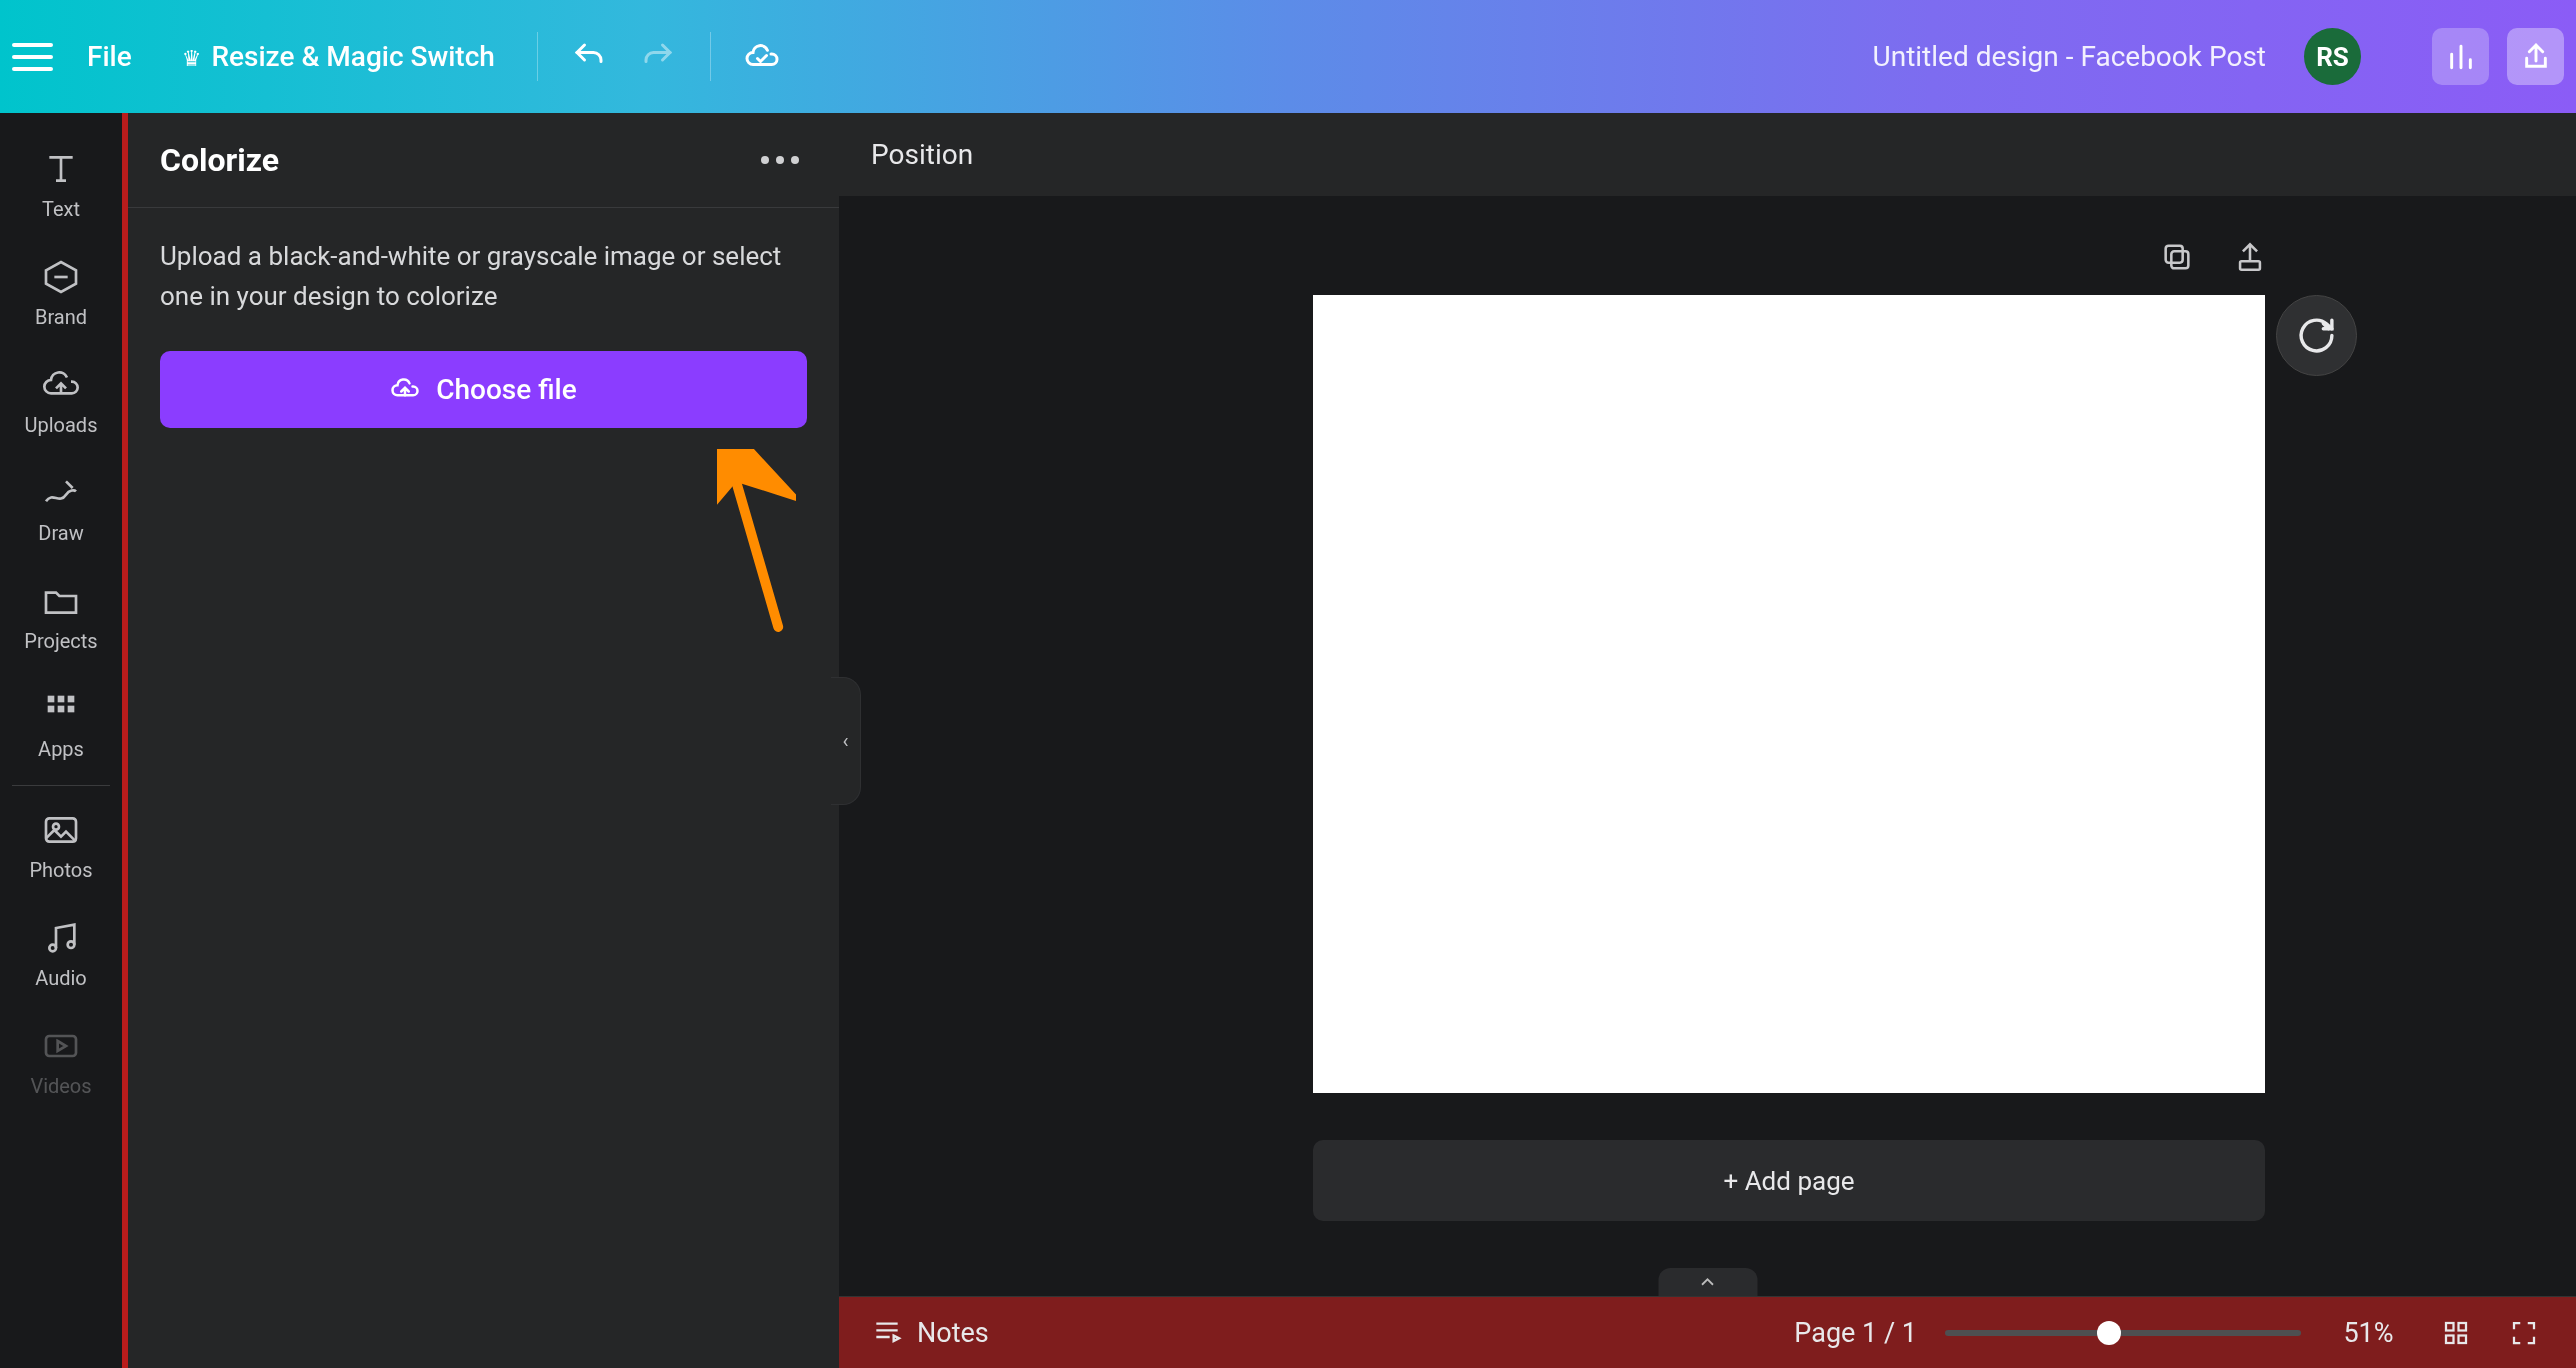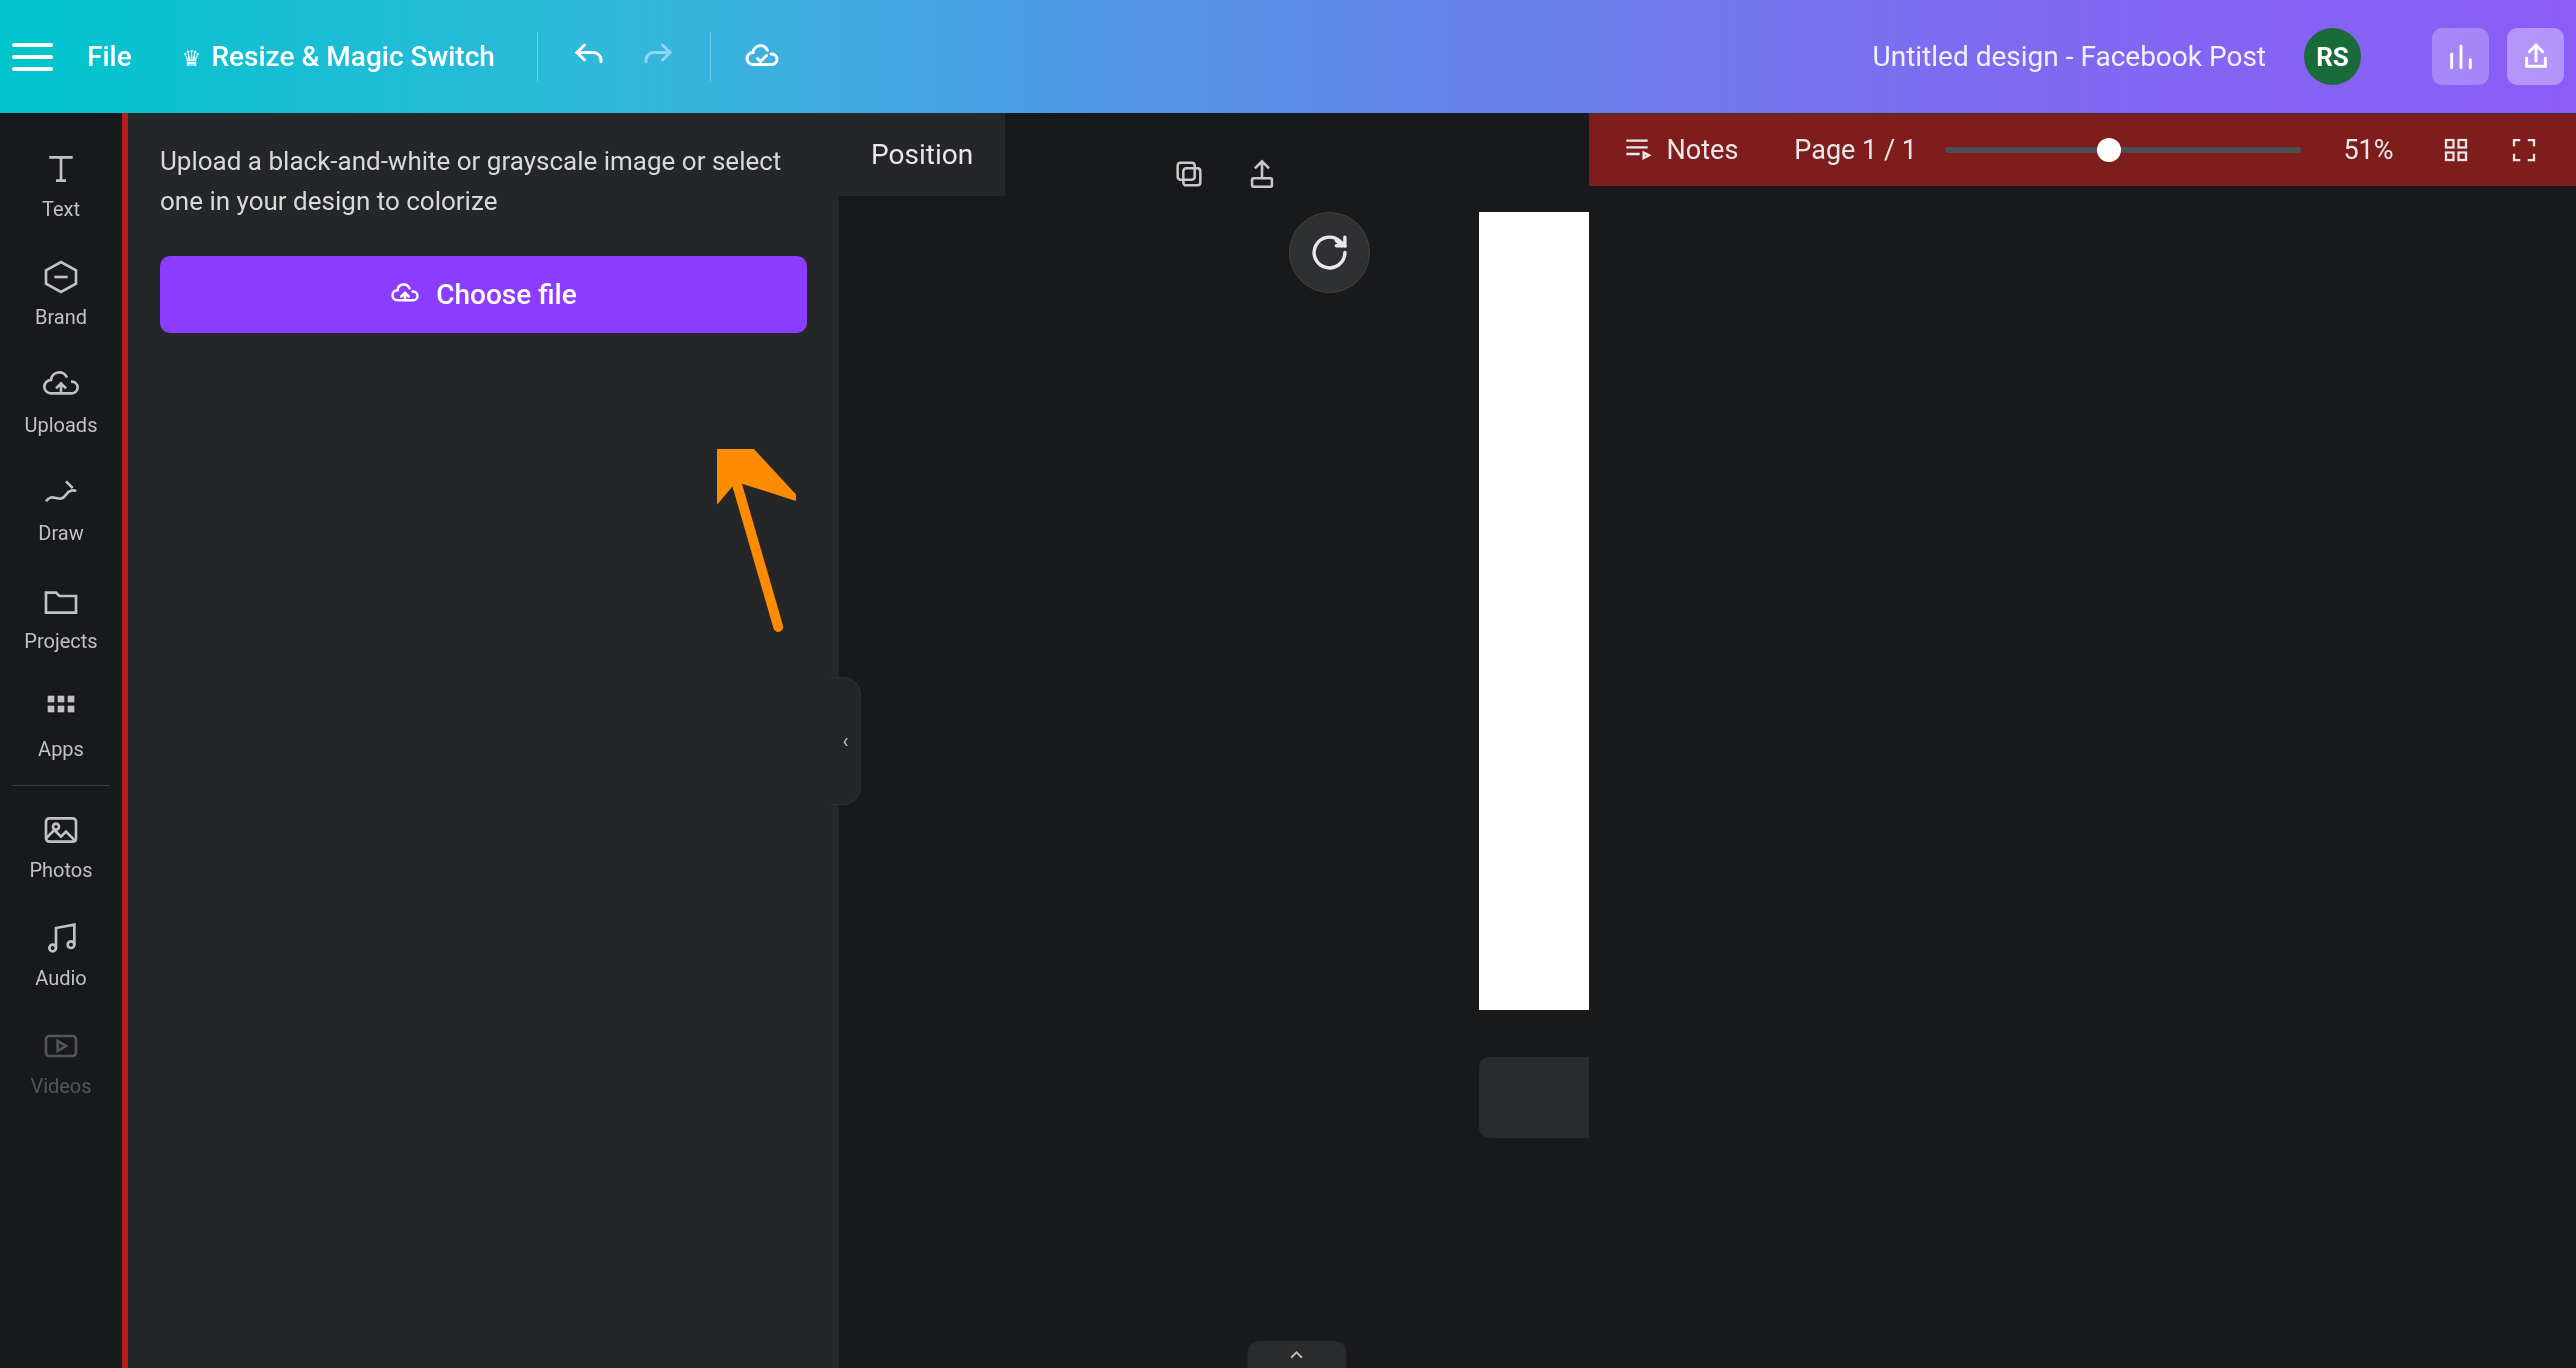--- a/index.html
+++ b/index.html
@@ -247,21 +247,21 @@
   color: #c0c1c4;
   font-size: 20px;
   border: 1px solid #2f3032;
   border-left: none;
 }
 
 
 .canvas-area {
   flex: 1;
   display: flex;
-  flex-direction: row;
+  flex-direction: column;
   background: #18191b;
   min-width: 0;
 }
 .canvas-toolbar {
   height: 83px;
   display: flex;
   align-items: center;
   padding: 0 32px;
   background: #252627;
 }
@@ -517,20 +517,28 @@
       <div class="rail-item faded">
         <svg viewBox="0 0 24 24" fill="none" stroke="currentColor" stroke-width="1.6">
             <rect x="3" y="6" width="18" height="12" rx="2"></rect>
             <path d="M10 9l5 3-5 3z"></path>
           </svg>
         <span class="lbl">Videos</span>
       </div>
     </div>
 
     <div class="panel">
+      <div class="panel-header">
+        <div class="panel-title">Colorize</div>
+        <div class="dots">
+            <span></span>
+            <span></span>
+            <span></span>
+          </div>
+      </div>
       <div class="panel-body">
         <div class="panel-desc">Upload a black-and-white or grayscale image or select one in your design to colorize</div>
         <button class="choose-btn">
           <svg viewBox="0 0 24 24" fill="none" stroke="#fff" stroke-width="2" stroke-linecap="round">
               <path d="M18 10h.5a3.5 3.5 0 010 7H6a4 4 0 010-8 5 5 0 019.6-1.5"></path>
               <path d="M12 17v-6M9 14l3-3 3 3"></path>
             </svg>
           <span>Choose file</span>
         </button>
       </div>

